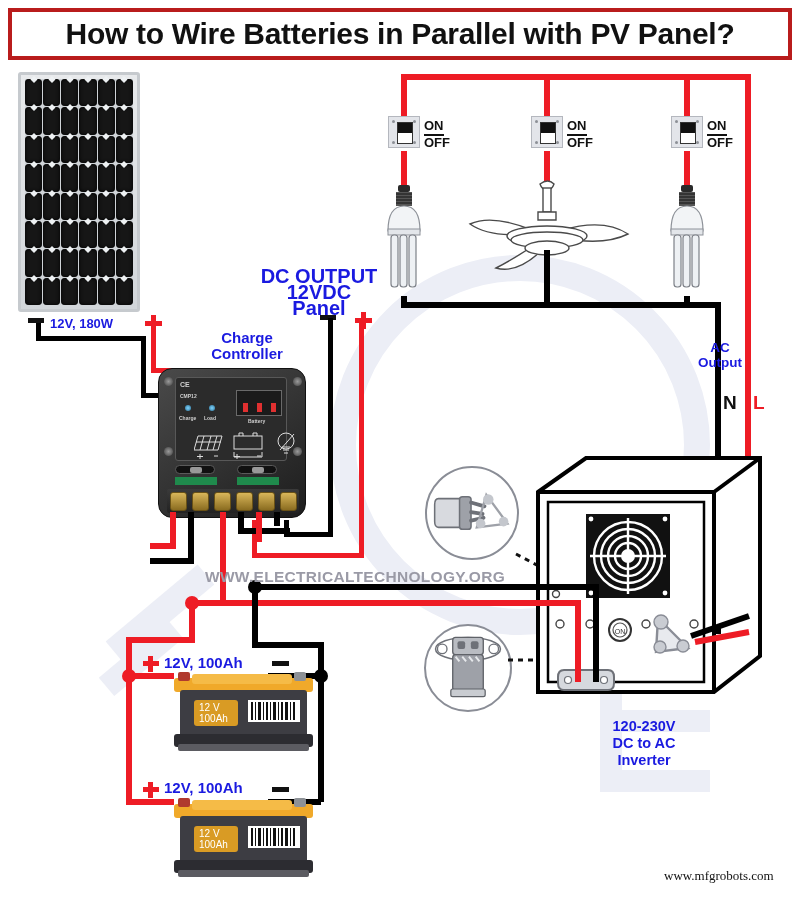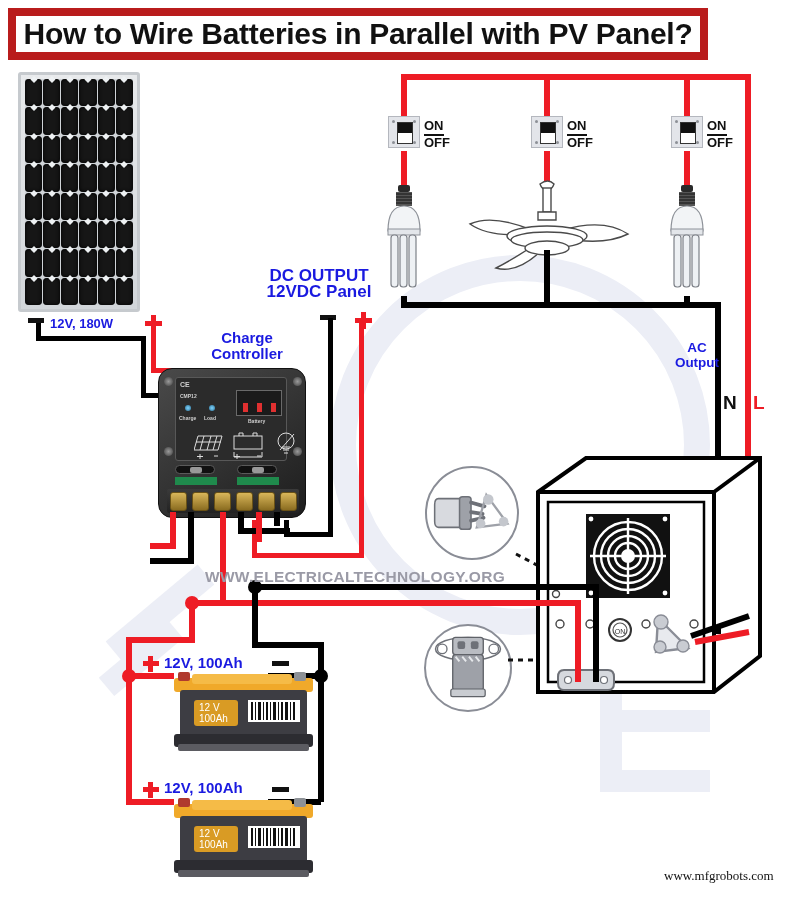--- a/index.html
+++ b/index.html
@@ -9,22 +9,22 @@
     background: #ffffff;
     font-family: "Liberation Sans", sans-serif;
     position: relative;
     overflow: hidden;
   }
   #stage { position: absolute; inset: 0; }
   .abs { position: absolute; }
 
   
   #title-bar {
-    left: 8px; top: 8px; width: 700px; height: 52px;
-    border: 8px solid #b91c1c; background: #fff;
+    left: 8px; top: 8px; width: 784px; height: 52px;
+    border: 4px solid #b91c1c; background: #fff;
     display: flex; align-items: center; justify-content: center;
   }
   #title-text {
     font-size: 30px; font-weight: bold; color: #111;
     letter-spacing: -0.3px; white-space: nowrap;
   }
   #wm-ring {
     left: 330px; top: 255px; width: 380px; height: 380px;
     border: 26px solid #eceef6; border-radius: 50%;
   }
@@ -76,26 +76,26 @@
   .lbl-red { color: #ee1c25; font-weight: bold; }
   .c { text-align: center; }
 
   #pv-label { left: 50px; top: 316px; font-size: 13px; white-space: nowrap; }
   #pv-minus { left: 28px; top: 318px; width: 16px; height: 5px; background:#111; }
   #pv-plus-h { left: 145px; top: 321px; width: 17px; height: 5px; background:#ee1c25; }
   #pv-plus-v { left: 151px; top: 315px; width: 5px; height: 17px; background:#ee1c25; }
 
   #cc-title { left: 192px; top: 330px; width: 110px; font-size: 15px; line-height: 16px; }
 
-  #dc-out-label { left: 259px; top: 268px; width: 120px; font-size: 17px; line-height: 16px; }
+  #dc-out-label { left: 259px; top: 268px; width: 120px; font-size: 20px; line-height: 16px; }
   #dc-minus { left: 320px; top: 315px; width: 16px; height: 5px; background:#111; }
   #dc-plus-h { left: 355px; top: 318px; width: 17px; height: 5px; background:#ee1c25; }
   #dc-plus-v { left: 361px; top: 312px; width: 5px; height: 17px; background:#ee1c25; }
 
-  #ac-out-label { left: 662px; top: 340px; width: 70px; font-size: 13.5px; line-height: 15px; }
+  #ac-out-label { left: 685px; top: 340px; width: 70px; font-size: 13.5px; line-height: 15px; }
   #n-label { left: 723px; top: 392px; font-size: 19px; }
   #l-label { left: 753px; top: 392px; font-size: 19px; }
 
   #ups-label { left: 404px; top: 406px; width: 168px; font-size: 14.5px; line-height: 17px; }
   #dcin-label { left: 424px; top: 706px; width: 110px; font-size: 16px; line-height: 19px; }
   #inv-label { left: 574px; top: 718px; width: 140px; font-size: 14.5px; line-height: 17px; }
 
   #bat1-label { left: 164px; top: 654px; font-size: 15px; white-space: nowrap; }
   #bat2-label { left: 164px; top: 779px; font-size: 15px; white-space: nowrap; }
   .bp-h { width: 16px; height: 5px; background:#ee1c25; position:absolute; }
@@ -509,20 +509,25 @@
     <path d="M130 166 L160 196 L128 200 Z" fill="#e8eaee" stroke="#8a8d96" stroke-width="2.4"></path>
     <circle cx="133" cy="170" r="7" fill="#c9ccd2" stroke="#8a8d96" stroke-width="1.4"></circle>
     <circle cx="155" cy="194" r="6" fill="#c9ccd2" stroke="#8a8d96" stroke-width="1.4"></circle>
     <circle cx="132" cy="195" r="6" fill="#c9ccd2" stroke="#8a8d96" stroke-width="1.4"></circle>
 
     <path d="M36 218 q-6 0 -6 7 v6 q0 7 6 7 h44 q6 0 6 -7 v-6 q0 -7 -6 -7 z" fill="#d6d9de" stroke="#6e7178" stroke-width="2"></path>
     <circle cx="40" cy="228" r="3.5" fill="#fff" stroke="#6e7178" stroke-width="1.2"></circle>
     <circle cx="76" cy="228" r="3.5" fill="#fff" stroke="#6e7178" stroke-width="1.2"></circle>
   </svg>
 
+  <div class="abs c lbl-blue" id="inv-label">
+    <div>120-230V</div>
+    <div>DC to AC</div>
+    <div>Inverter</div>
+  </div>
 
   <div class="abs wire-k" style="left:715px; top:628px; width:6px; height:6px;"></div>
   <svg class="abs" style="left:655px; top:612px; width:96px; height:34px;" viewBox="0 0 96 34">
     <path d="M94 4 L36 24" stroke="#000" stroke-width="6" fill="none"></path>
     <path d="M94 20 L40 30" stroke="#ee1c25" stroke-width="6" fill="none"></path>
   </svg>
 
   <div class="abs wire-r" style="left:575px; top:600px; width:6px; height:82px;"></div>
   <div class="abs wire-r" style="left:533px; top:600px; width:48px; height:6px;"></div>
   <div class="abs wire-k" style="left:593px; top:584px; width:6px; height:98px;"></div>

